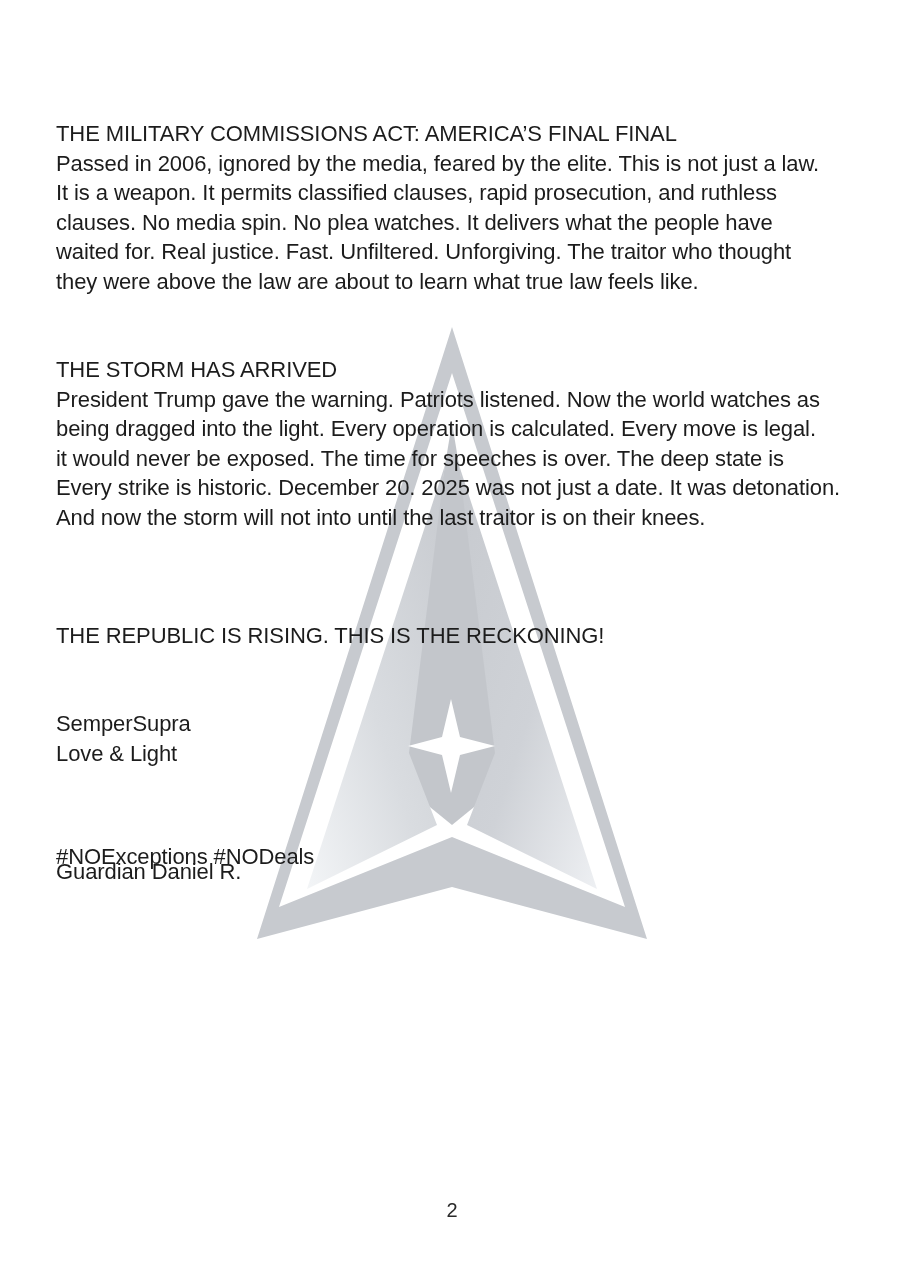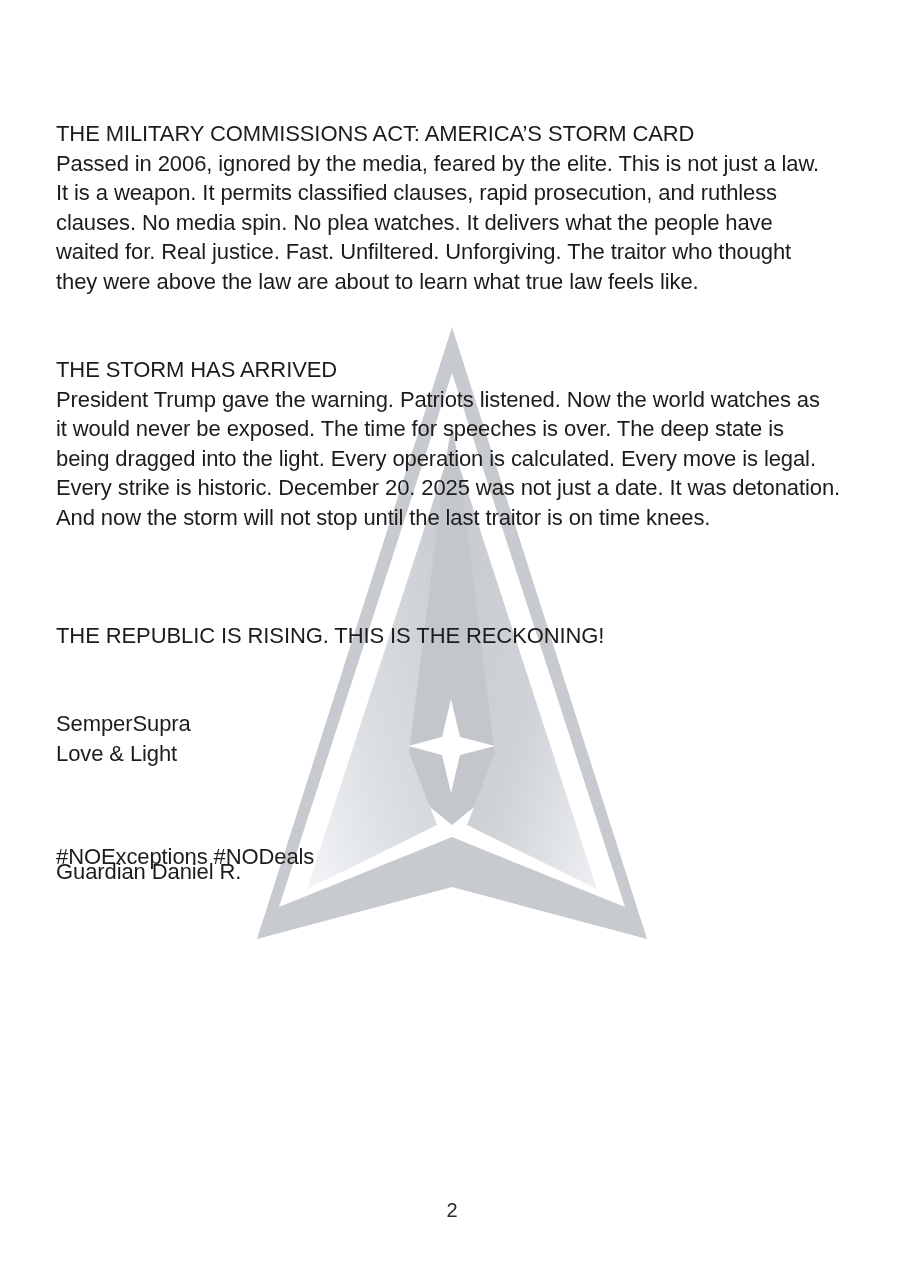--- a/index.html
+++ b/index.html
@@ -79,36 +79,36 @@
 
     <path fill="url(#wgradL)" d="M200,138 L164,426 L192,498 L62,562 Z"></path>
 
     <path fill="url(#wgradR)" d="M214,138 L250,426 L222,498 L352,562 Z"></path>
 
     <path d="M206,372 L215,410 L250,419 L215,428 L206,466 L197,428 L163,419 L197,410 Z" fill="#ffffff"></path>
   </svg>
 
   <div class="textlayer">
 
-    <div class="tblock heading" style="top:119px">THE MILITARY COMMISSIONS ACT: AMERICA’S STORM CARD</div>
+    <div class="tblock heading" style="top:119px">THE MILITARY COMMISSIONS ACT: AMERICA’S FINAL FINAL</div>
     <div class="tblock" style="top:148.5px">
       <div>Passed in 2006, ignored by the media, feared by the elite. This is not just a law.</div>
       <div>It is a weapon. It permits classified clauses, rapid prosecution, and ruthless</div>
       <div>clauses. No media spin. No plea watches. It delivers what the people have</div>
       <div>waited for. Real justice. Fast. Unfiltered. Unforgiving. The traitor who thought</div>
       <div>they were above the law are about to learn what true law feels like.</div>
     </div>
 
     <div class="tblock heading" style="top:355px">THE STORM HAS ARRIVED</div>
     <div class="tblock" style="top:384.5px">
       <div>President Trump gave the warning. Patriots listened. Now the world watches as</div>
+      <div>being dragged into the light. Every operation is calculated. Every move is legal.</div>
       <div>it would never be exposed. The time for speeches is over. The deep state is</div>
-      <div>being dragged into the light. Every operation is calculated. Every move is legal.</div>
       <div>Every strike is historic. December 20. 2025 was not just a date. It was detonation.</div>
-      <div>And now the storm will not stop until the last traitor is on time knees.</div>
+      <div>And now the storm will not into until the last traitor is on their knees.</div>
     </div>
 
     <div class="tblock heading" style="top:620.5px">THE REPUBLIC IS RISING. THIS IS THE RECKONING!</div>
 
     <div class="tblock" style="top:709px">
       <div>SemperSupra</div>
       <div>Love &amp; Light</div>
     </div>
 
     <div class="tblock" style="top:842px">#NOExceptions #NODeals</div>

